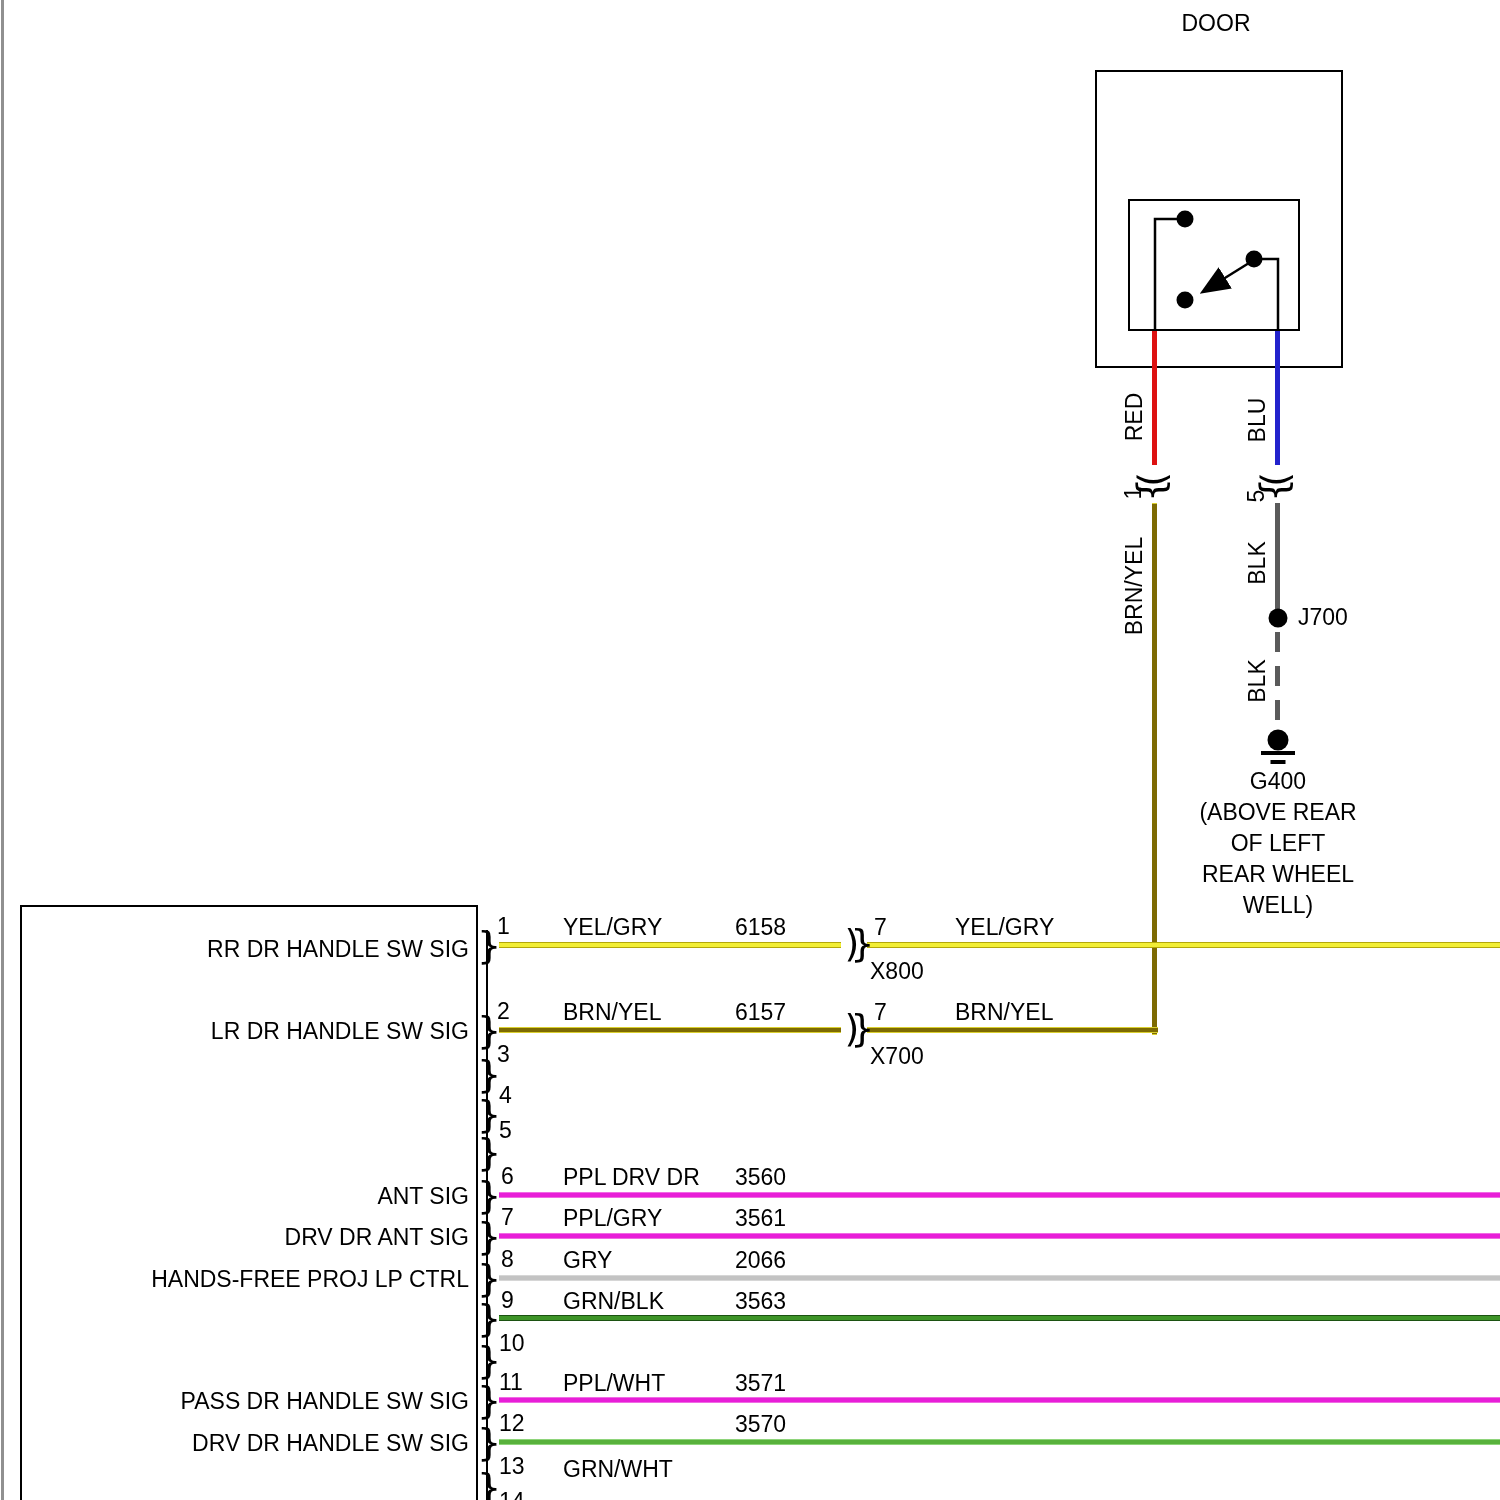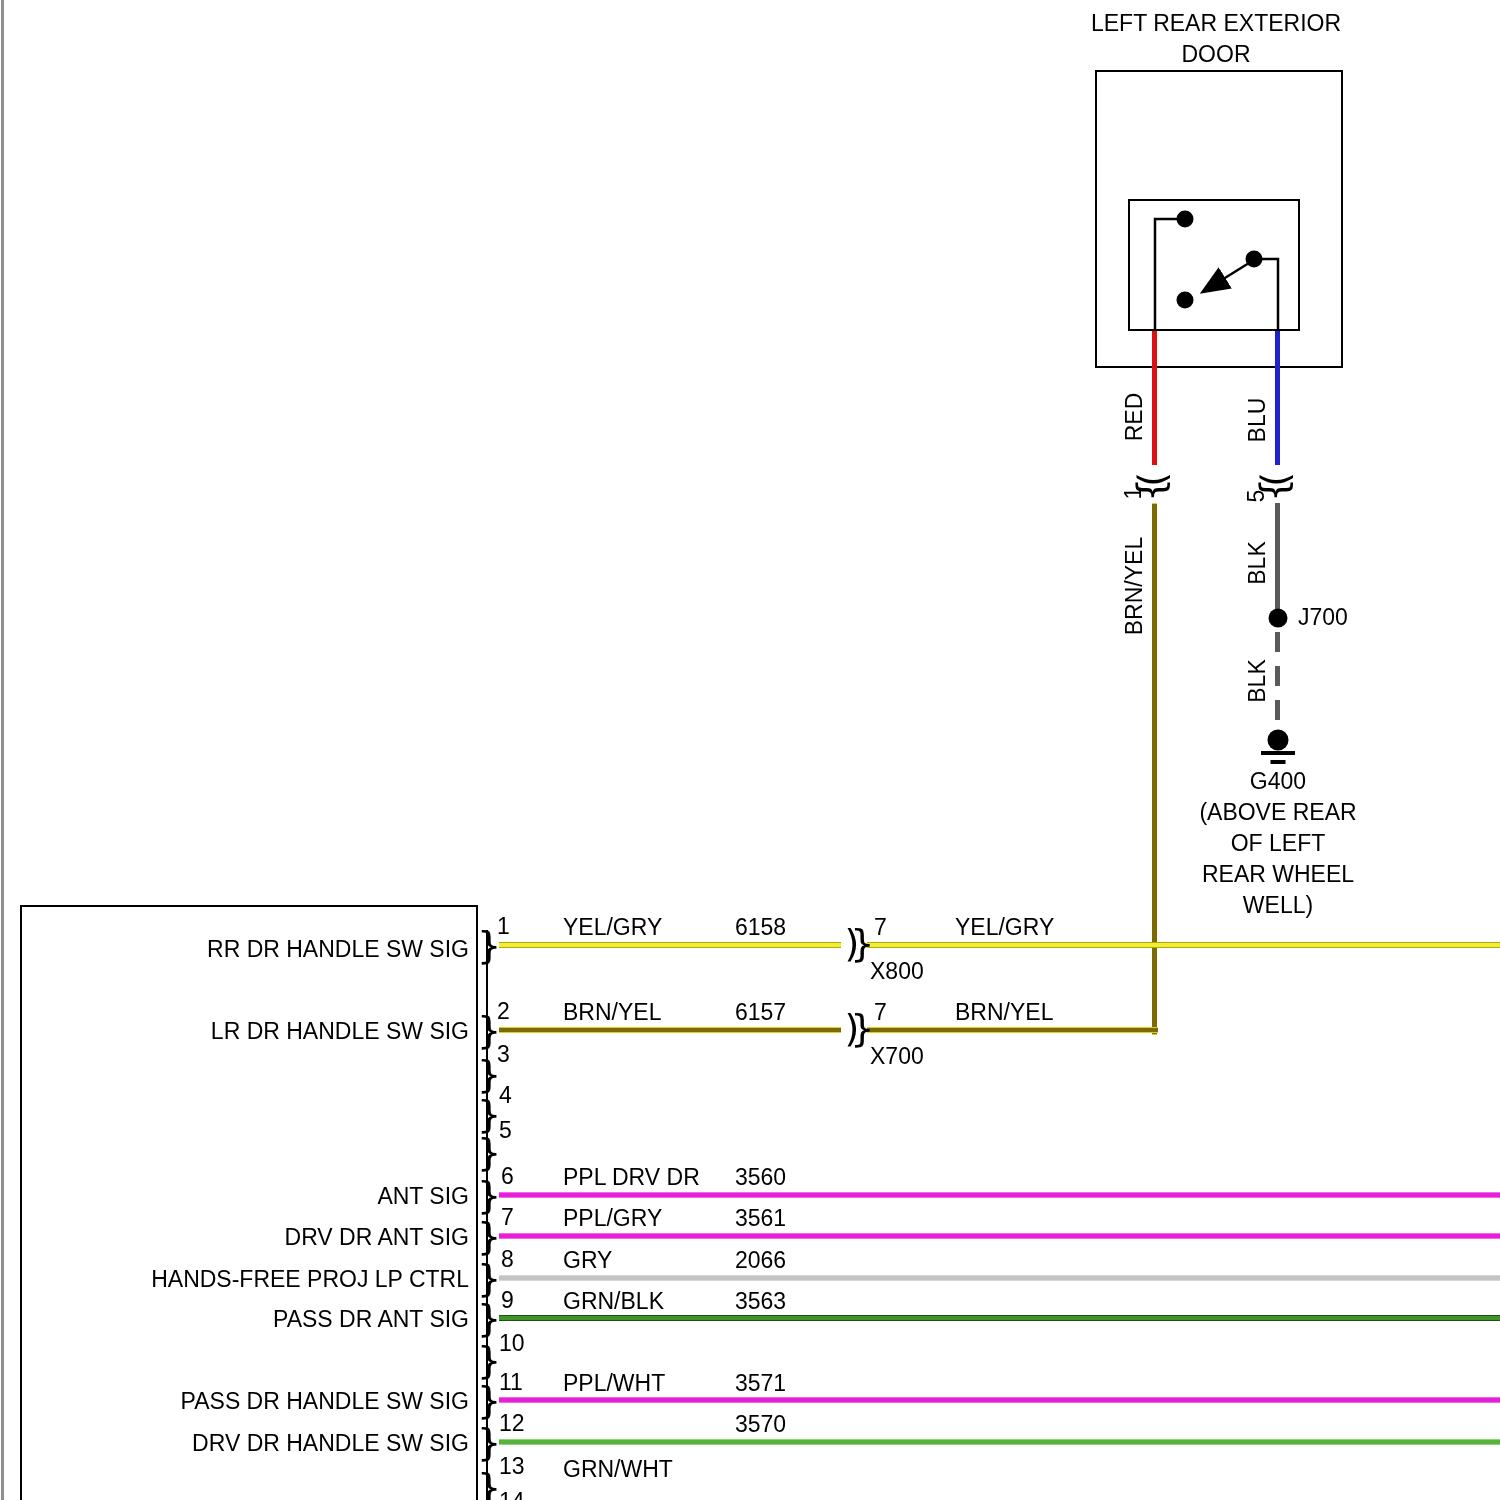--- a/index.html
+++ b/index.html
@@ -37,21 +37,20 @@
   .edge{position:absolute;background:#909090;}
 </style>
 </head>
 <body>
 
 <div id="stage">
 
   <div class="edge" style="left:1px;top:0;width:3px;height:1500px;"></div>
 
   <div class="t tc" style="left:1060px;top:8px;width:312px;line-height:31px;">
-    <div>LEFT REAR EXTERIOR</div>
     <div>DOOR</div>
   </div>
 
   <div class="box" style="left:1095px;top:70px;width:248px;height:298px;"></div>
 
   <div class="box" style="left:1128px;top:199px;width:172px;height:132px;"></div>
   <svg width="172" height="132" viewBox="0 0 172 132" style="position:absolute;left:1128px;top:199px;">
     <defs>
       <marker id="ah" markerWidth="12" markerHeight="10" refX="10" refY="5" orient="auto">
         <path d="M0,0 L12,5 L0,10 z" fill="#000"></path>
@@ -126,21 +125,20 @@
   <div class="t" style="left:499px;top:1369px;">11</div>
   <div class="t" style="left:499px;top:1410px;">12</div>
   <div class="t" style="left:499px;top:1453px;">13</div>
   <div class="t" style="left:499px;top:1488px;">14</div>
 
   <div class="t tr" style="left:40px;top:936px;width:429px;">RR DR HANDLE SW SIG</div>
   <div class="t tr" style="left:40px;top:1183px;width:429px;">ANT SIG</div>
   <div class="t tr" style="left:40px;top:1018px;width:429px;">LR DR HANDLE SW SIG</div>
   <div class="t tr" style="left:40px;top:1224px;width:429px;">DRV DR ANT SIG</div>
   <div class="t tr" style="left:40px;top:1266px;width:429px;">HANDS-FREE PROJ LP CTRL</div>
-  <div class="t tr" style="left:40px;top:1306px;width:429px;">PASS DR ANT SIG</div>
   <div class="t tr" style="left:40px;top:1430px;width:429px;">DRV DR HANDLE SW SIG</div>
   <div class="t tr" style="left:40px;top:1388px;width:429px;">PASS DR HANDLE SW SIG</div>
 
   <div class="t" style="left:563px;top:914px;">YEL/GRY</div>
   <div class="t" style="left:735px;top:914px;text-align:center;">6158</div>
   <div class="t" style="left:563px;top:999px;">BRN/YEL</div>
   <div class="t" style="left:735px;top:999px;">6157</div>
   <div class="t" style="left:563px;top:1164px;text-align:center;">PPL DRV DR</div>
   <div class="t" style="left:735px;top:1164px;">3560</div>
   <div class="t" style="left:563px;top:1205px;">PPL/GRY</div>

